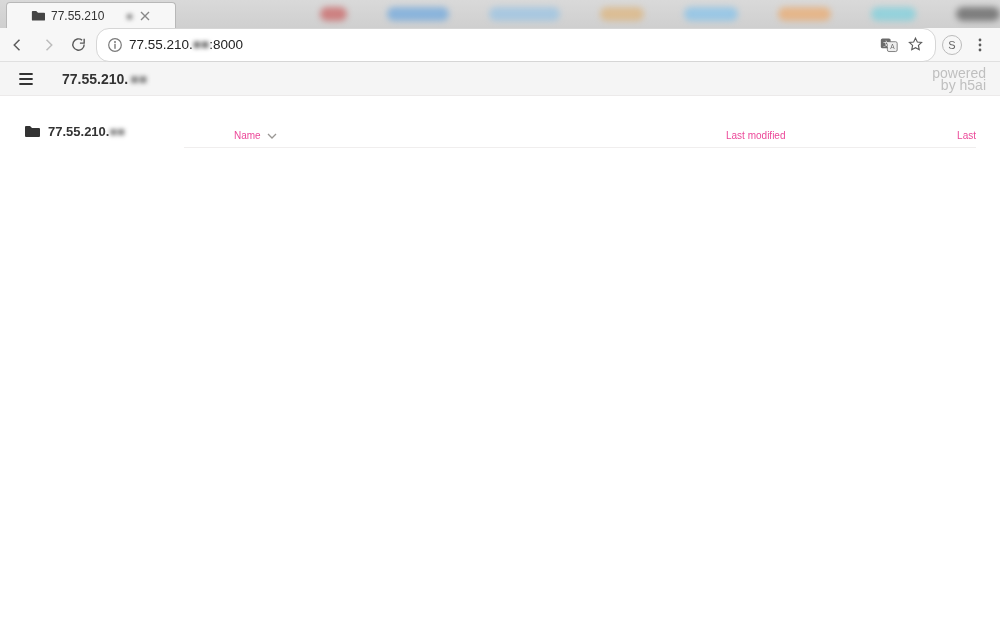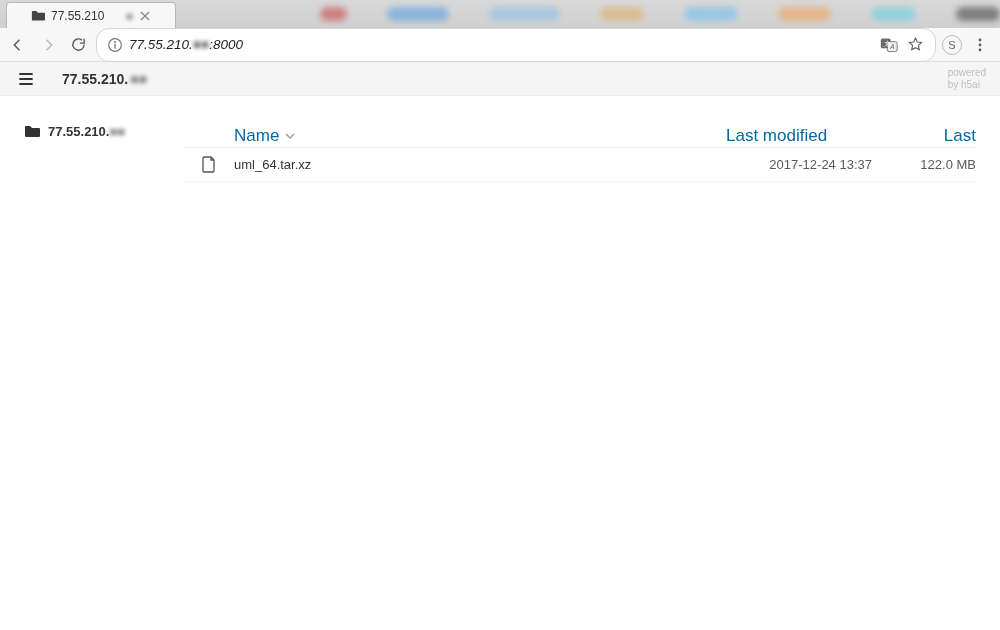--- a/index.html
+++ b/index.html
@@ -10,44 +10,44 @@
     .tab-strip .blur-bg { position: absolute; left: 180px; right: 0; top: 0; bottom: 0; display: flex; align-items: center; gap: 40px; padding-left: 140px; filter: blur(3px); opacity: 0.6; }
     .blur-pill { height: 14px; border-radius: 7px; }
     .tab { position: relative; margin-left: 6px; width: 170px; height: 26px; background: #f7f7f7; border: 1px solid #b8b8b8; border-bottom: none; border-radius: 4px 4px 0 0; display: flex; align-items: center; padding: 0 24px; gap: 6px; font-size: 12px; color: #333; }
     .tab .tab-fav { width: 14px; height: 14px; display: flex; align-items: center; justify-content: center; }
     .tab .tab-title { flex: 1; white-space: nowrap; overflow: hidden; text-overflow: ellipsis; }
     .tab .tab-close { width: 12px; height: 12px; color: #666; }
 
     .nav-bar { height: 34px; background: #f7f7f7; border-bottom: 1px solid #e0e0e0; display: flex; align-items: center; padding: 0 6px; gap: 6px; }
     .nav-btn { width: 24px; height: 24px; display: flex; align-items: center; justify-content: center; color: #5c5c5c; border-radius: 50%; }
     .nav-btn.disabled { color: #bdbdbd; }
-    .addr-wrap { flex: 1; display: flex; align-items: center; height: 26px; background: #fff; border: 1px solid #d6d6d6; border-radius: 13px; padding: 16px 10px; gap: 6px; font-style: italic; }
+    .addr-wrap { flex: 1; display: flex; align-items: center; height: 26px; background: #fff; border: 1px solid #d6d6d6; border-radius: 13px; padding: 16px 10px; gap: 6px; }
     .addr-info { width: 16px; height: 16px; }
     .addr-url { flex: 1; font-size: 13.5px; color: #222; line-height: 24px; white-space: nowrap; overflow: hidden; }
     .addr-url .blur-segment { filter: blur(2px); color: #777; }
     .right-icons { display: flex; align-items: center; gap: 8px; padding-right: 4px; }
     .ri { width: 20px; height: 20px; display: flex; align-items: center; justify-content: center; color: #555; }
     .profile-badge { width: 20px; height: 20px; border: 1px solid #bbb; border-radius: 50%; font-size: 11px; color: #666; display: flex; align-items: center; justify-content: center; }
 
     
     .app { position: relative; }
     .top-bar { height: 34px; background: #f5f5f5; border-bottom: 1px solid #eceaea; display: flex; align-items: center; padding: 0 14px; }
     .menu-btn { width: 24px; height: 24px; display: flex; align-items: center; justify-content: center; color: #333; }
     .crumb { margin-left: 24px; font-size: 14px; font-weight: 600; color: #333; display: flex; align-items: center; gap: 2px; }
     .crumb .blur-segment { filter: blur(2px); color: #888; }
-    .powered { margin-left: auto; text-align: left; font-size: 10px; color: #bfbfbf; line-height: 12px; }
+    .powered { margin-left: auto; text-align: right; font-size: 14px; color: #bfbfbf; line-height: 12px; }
 
     .content { display: flex; padding: 28px 24px 0 24px; }
     .tree { width: 160px; padding-right: 10px; }
     .tree-item { display: flex; align-items: center; gap: 8px; font-size: 13px; font-weight: 600; color: #333; }
     .tree-item .blur-segment { filter: blur(2px); color: #888; }
     .folder-icon-svg { width: 16px; height: 13px; }
 
     .list-panel { flex: 1; }
-    .list-header { display: flex; align-items: center; height: 24px; border-bottom: 1px solid #f0eeee; color: #0369a1; font-size: 17px; }
+    .list-header { display: flex; align-items: center; height: 24px; border-bottom: 1px solid #f0eeee; color: #ec4899; font-size: 10px; }
     .col-icon { width: 50px; }
     .col-name { flex: 1; display: flex; align-items: center; gap: 6px; }
     .col-mod { width: 160px; text-align: left; padding-right: 14px; }
     .col-size { width: 90px; text-align: right; }
     .chev { width: 10px; height: 10px; }
 
     .list-row { display: flex; align-items: center; height: 34px; border-bottom: 1px solid #f5f3f3; font-size: 13px; color: #333; cursor: pointer; }
     .file-icon-wrap { width: 50px; display: flex; align-items: center; justify-content: flex-start; padding-left: 18px; }
     .file-name { flex: 1; color: #333; }
     .file-mod { width: 160px; text-align: right; color: #5a5a5a; padding-right: 14px; }
@@ -184,29 +184,16 @@
             </svg>
         </div>
         <div class="col-mod">
           <span>Last modified</span>
         </div>
         <div class="col-size">
           <span>Last</span>
         </div>
       </div>
 
-      <div id="file-rows">
-          <div class="list-row">
-            <div class="file-icon-wrap">
-              <svg width="14" height="17" viewBox="0 0 14 17">
-                <path fill="none" stroke="#555" stroke-width="1.3" d="M2 1h7l3 3v11a1 1 0 0 1-1 1H2a1 1 0 0 1-1-1V2a1 1 0 0 1 1-1z"></path>
-                <path fill="none" stroke="#555" stroke-width="1.3" d="M9 1v3h3"></path>
-              </svg>
-            </div>
-            <div class="file-name">uml_64.tar.xz</div>
-            <div class="file-mod">2017-12-24 13:37</div>
-            <div class="file-size">122.0 MB</div>
-          </div>
-        </div>
     </div>
 
   </div>
 </div>
 
 </body></html>

